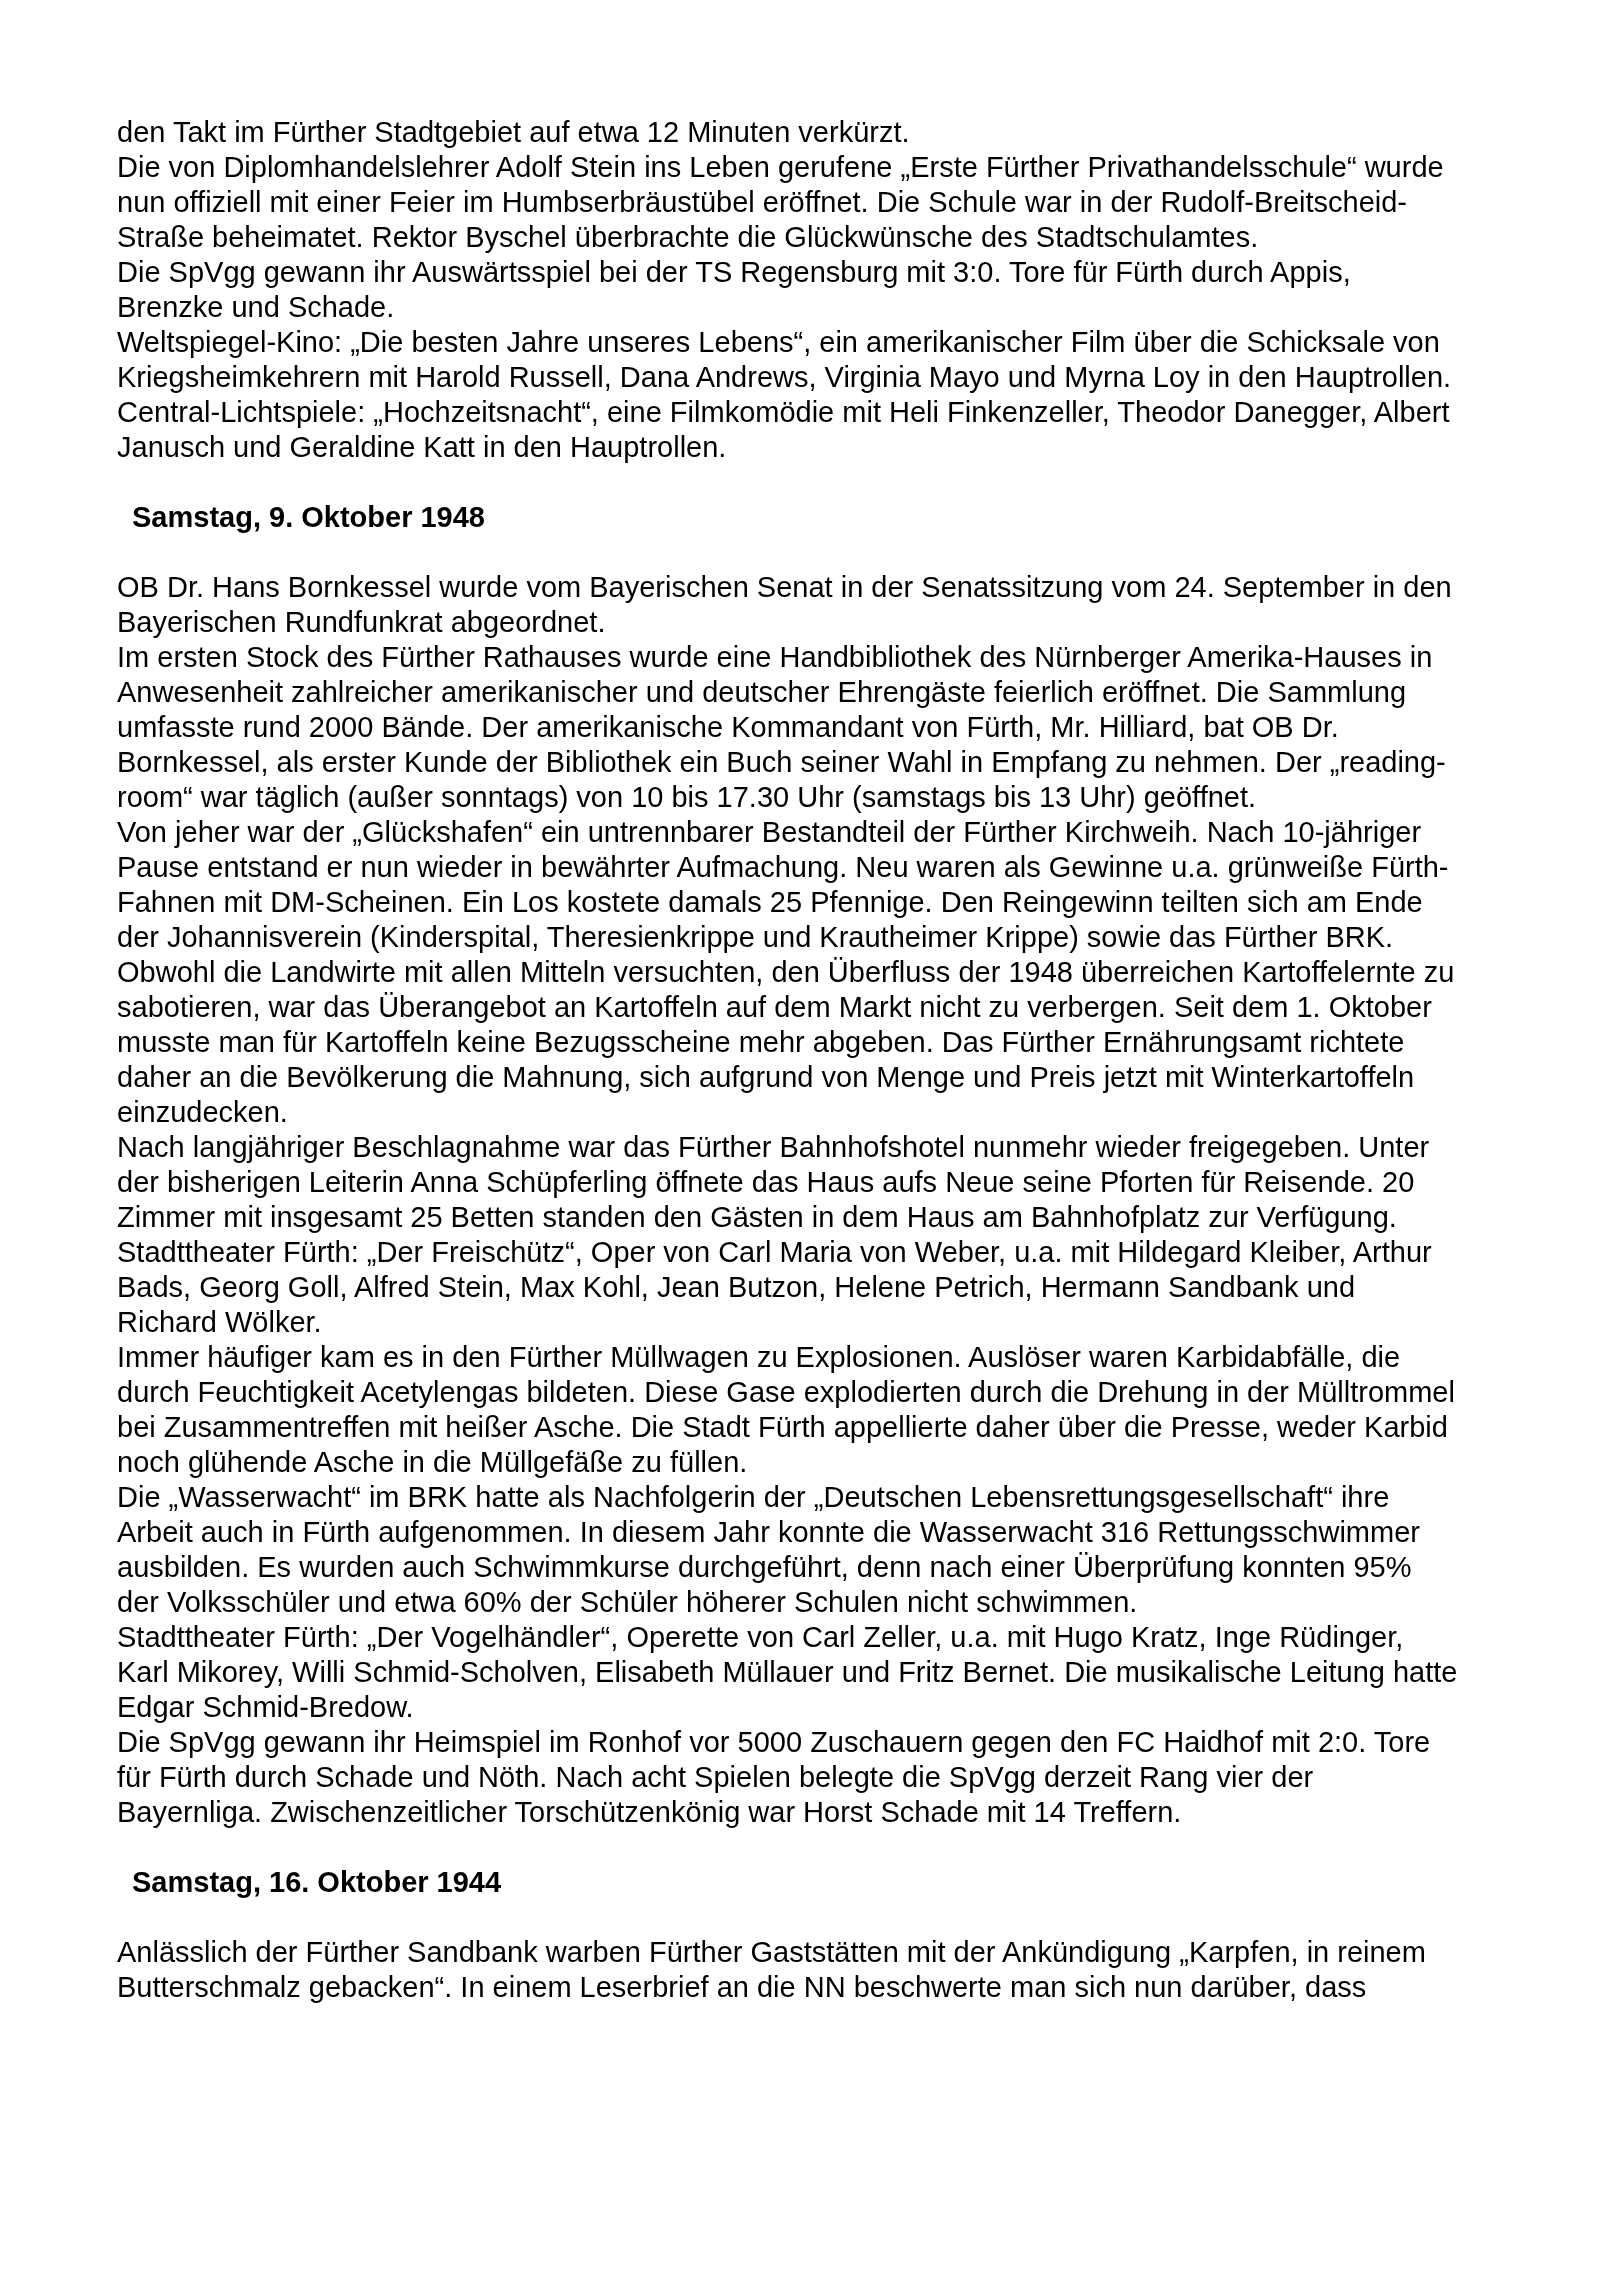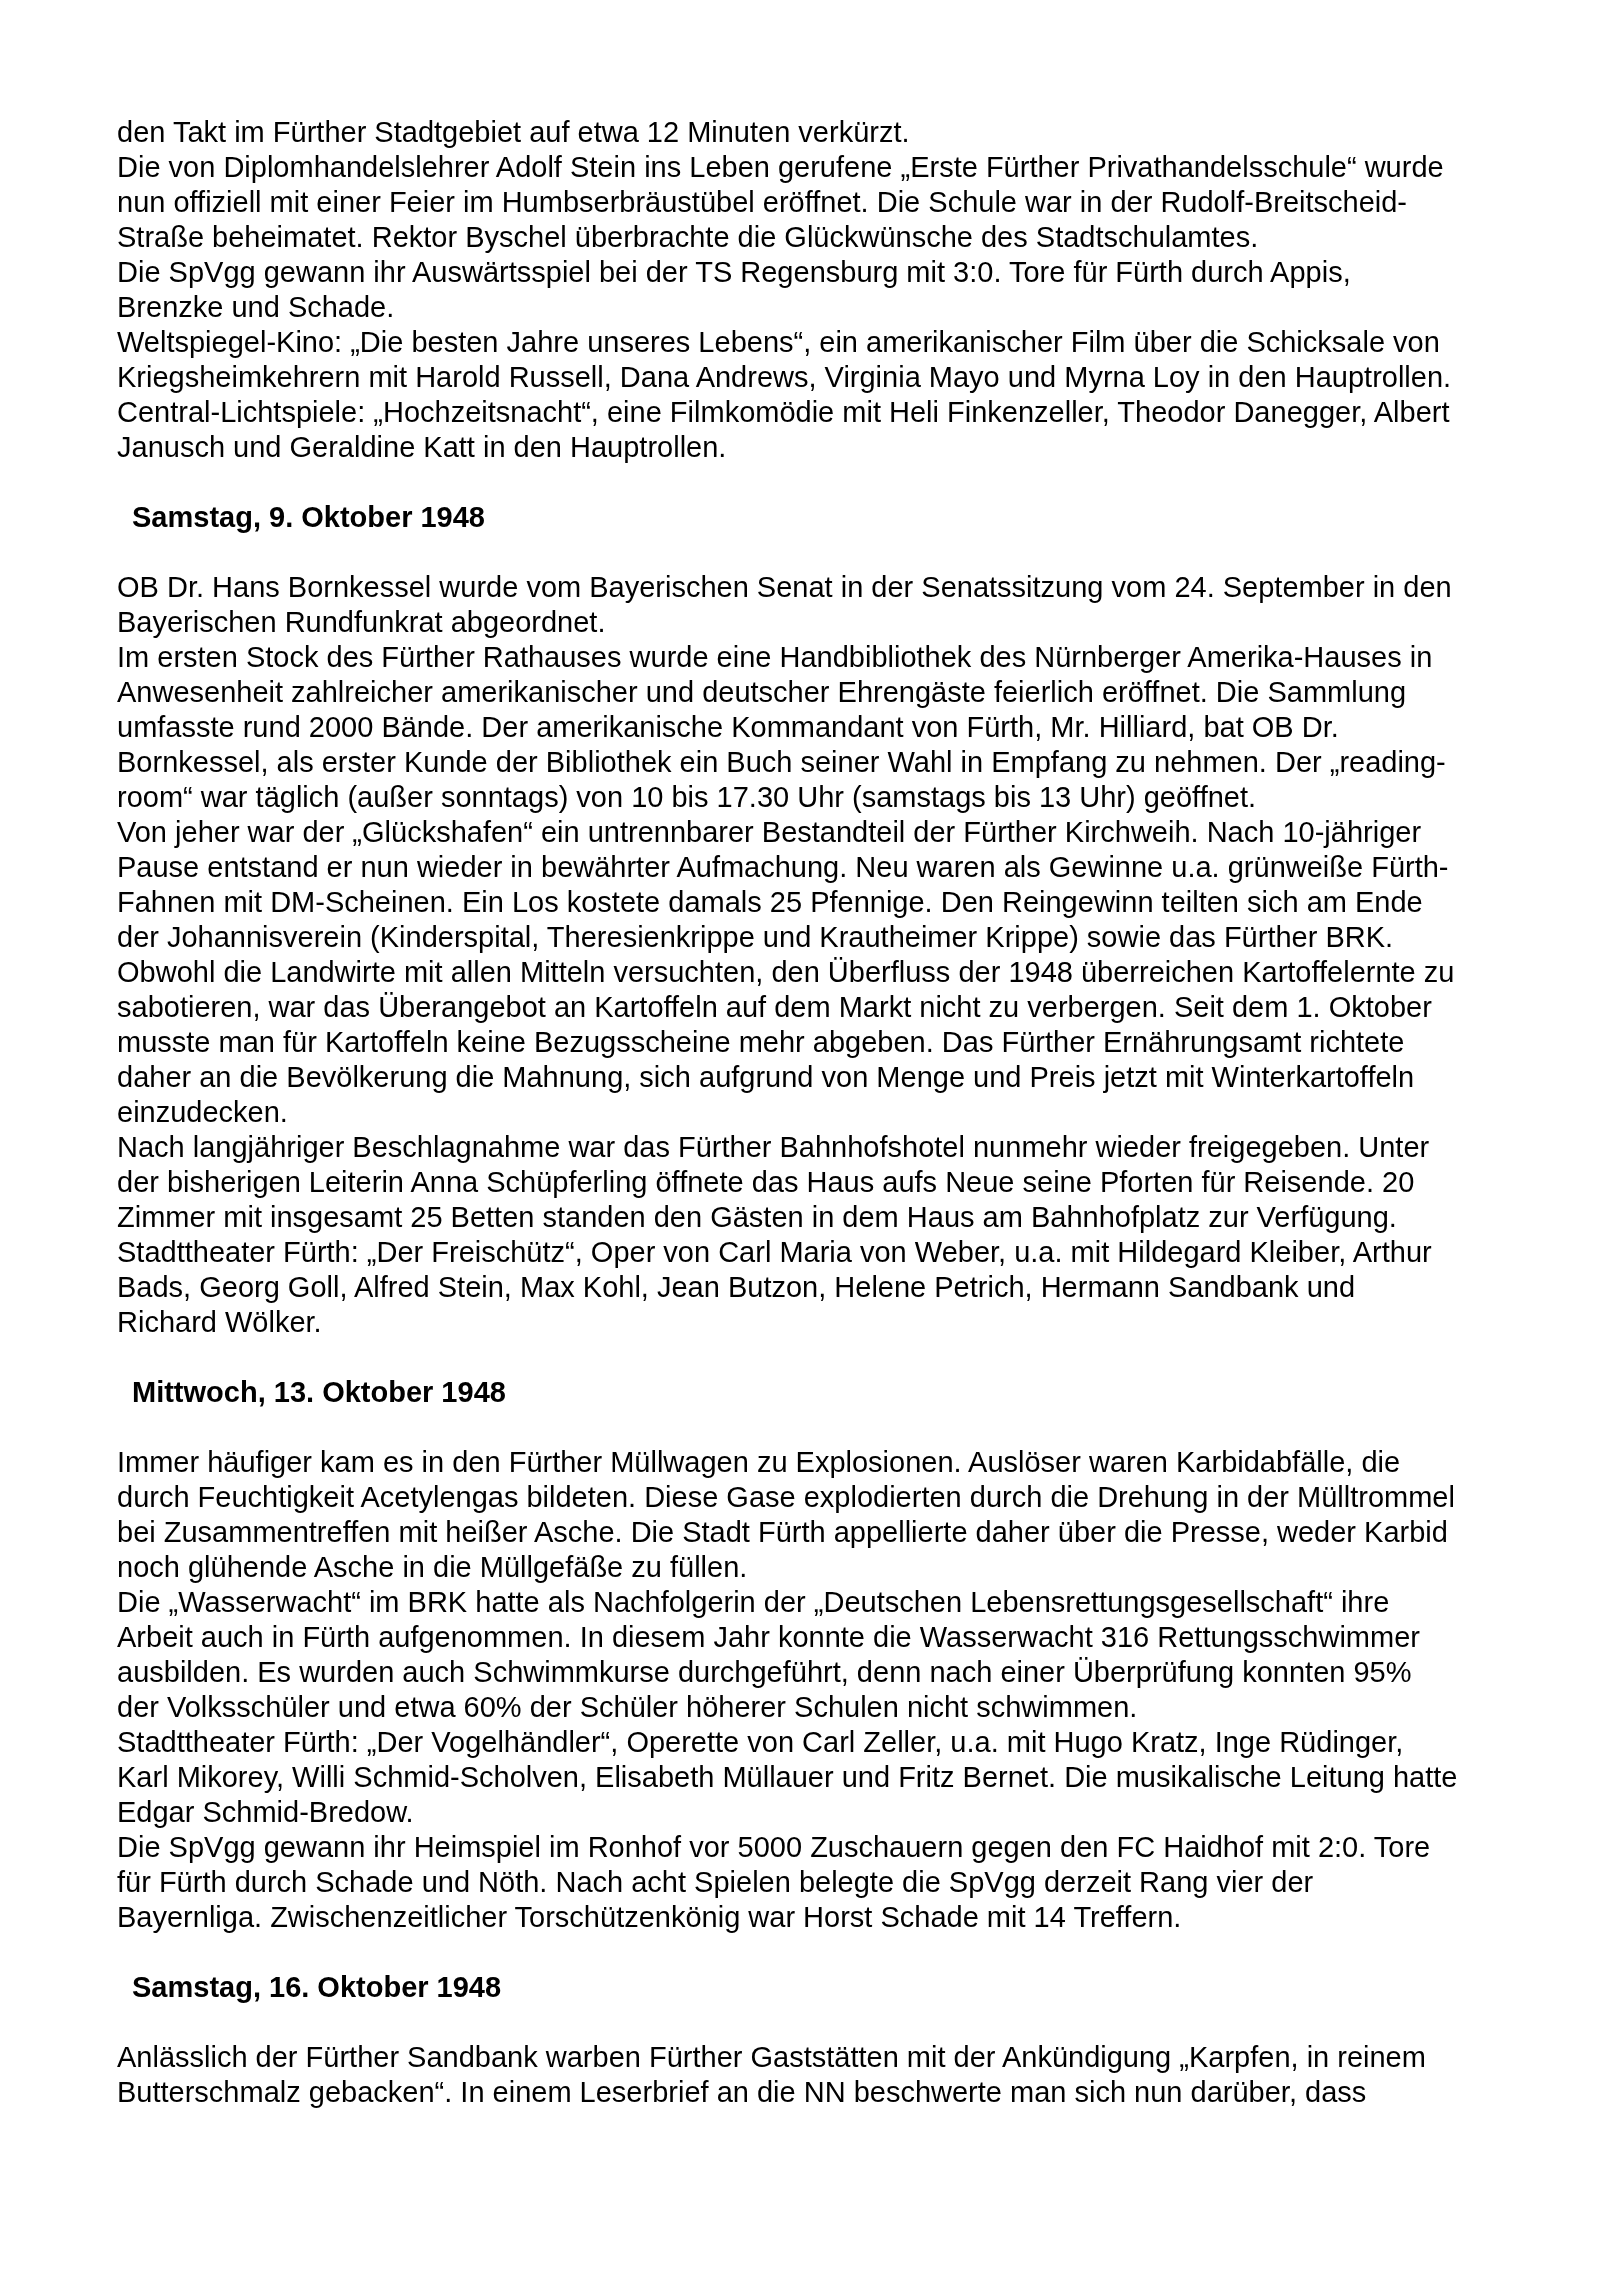--- a/index.html
+++ b/index.html
@@ -70,29 +70,29 @@
 Obwohl die Landwirte mit allen Mitteln versuchten, den Überfluss der 1948 überreichen Kartoffelernte zu
 sabotieren, war das Überangebot an Kartoffeln auf dem Markt nicht zu verbergen. Seit dem 1. Oktober
 musste man für Kartoffeln keine Bezugsscheine mehr abgeben. Das Fürther Ernährungsamt richtete
 daher an die Bevölkerung die Mahnung, sich aufgrund von Menge und Preis jetzt mit Winterkartoffeln
 einzudecken.
 Nach langjähriger Beschlagnahme war das Fürther Bahnhofshotel nunmehr wieder freigegeben. Unter
 der bisherigen Leiterin Anna Schüpferling öffnete das Haus aufs Neue seine Pforten für Reisende. 20
 Zimmer mit insgesamt 25 Betten standen den Gästen in dem Haus am Bahnhofplatz zur Verfügung.
 Stadttheater Fürth: „Der Freischütz“, Oper von Carl Maria von Weber, u.a. mit Hildegard Kleiber, Arthur
 Bads, Georg Goll, Alfred Stein, Max Kohl, Jean Butzon, Helene Petrich, Hermann Sandbank und
-Richard Wölker.</div><div class="heading">Mittwoch, 13. Oktober 1948</div><div class="paragraph">Immer häufiger kam es in den Fürther Müllwagen zu Explosionen. Auslöser waren Karbidabfälle, die
+Richard Wölker.</div><div class="paragraph">Immer häufiger kam es in den Fürther Müllwagen zu Explosionen. Auslöser waren Karbidabfälle, die
 durch Feuchtigkeit Acetylengas bildeten. Diese Gase explodierten durch die Drehung in der Mülltrommel
 bei Zusammentreffen mit heißer Asche. Die Stadt Fürth appellierte daher über die Presse, weder Karbid
 noch glühende Asche in die Müllgefäße zu füllen.
 Die „Wasserwacht“ im BRK hatte als Nachfolgerin der „Deutschen Lebensrettungsgesellschaft“ ihre
 Arbeit auch in Fürth aufgenommen. In diesem Jahr konnte die Wasserwacht 316 Rettungsschwimmer
 ausbilden. Es wurden auch Schwimmkurse durchgeführt, denn nach einer Überprüfung konnten 95%
 der Volksschüler und etwa 60% der Schüler höherer Schulen nicht schwimmen.
 Stadttheater Fürth: „Der Vogelhändler“, Operette von Carl Zeller, u.a. mit Hugo Kratz, Inge Rüdinger,
 Karl Mikorey, Willi Schmid-Scholven, Elisabeth Müllauer und Fritz Bernet. Die musikalische Leitung hatte
 Edgar Schmid-Bredow.
 Die SpVgg gewann ihr Heimspiel im Ronhof vor 5000 Zuschauern gegen den FC Haidhof mit 2:0. Tore
 für Fürth durch Schade und Nöth. Nach acht Spielen belegte die SpVgg derzeit Rang vier der
-Bayernliga. Zwischenzeitlicher Torschützenkönig war Horst Schade mit 14 Treffern.</div><div class="heading">Samstag, 16. Oktober 1948</div><div class="paragraph">Anlässlich der Fürther Sandbank warben Fürther Gaststätten mit der Ankündigung „Karpfen, in reinem
+Bayernliga. Zwischenzeitlicher Torschützenkönig war Horst Schade mit 14 Treffern.</div><div class="heading">Samstag, 16. Oktober 1944</div><div class="paragraph">Anlässlich der Fürther Sandbank warben Fürther Gaststätten mit der Ankündigung „Karpfen, in reinem
 Butterschmalz gebacken“. In einem Leserbrief an die NN beschwerte man sich nun darüber, dass</div></div>
 </div>
 
 
 </body></html>

